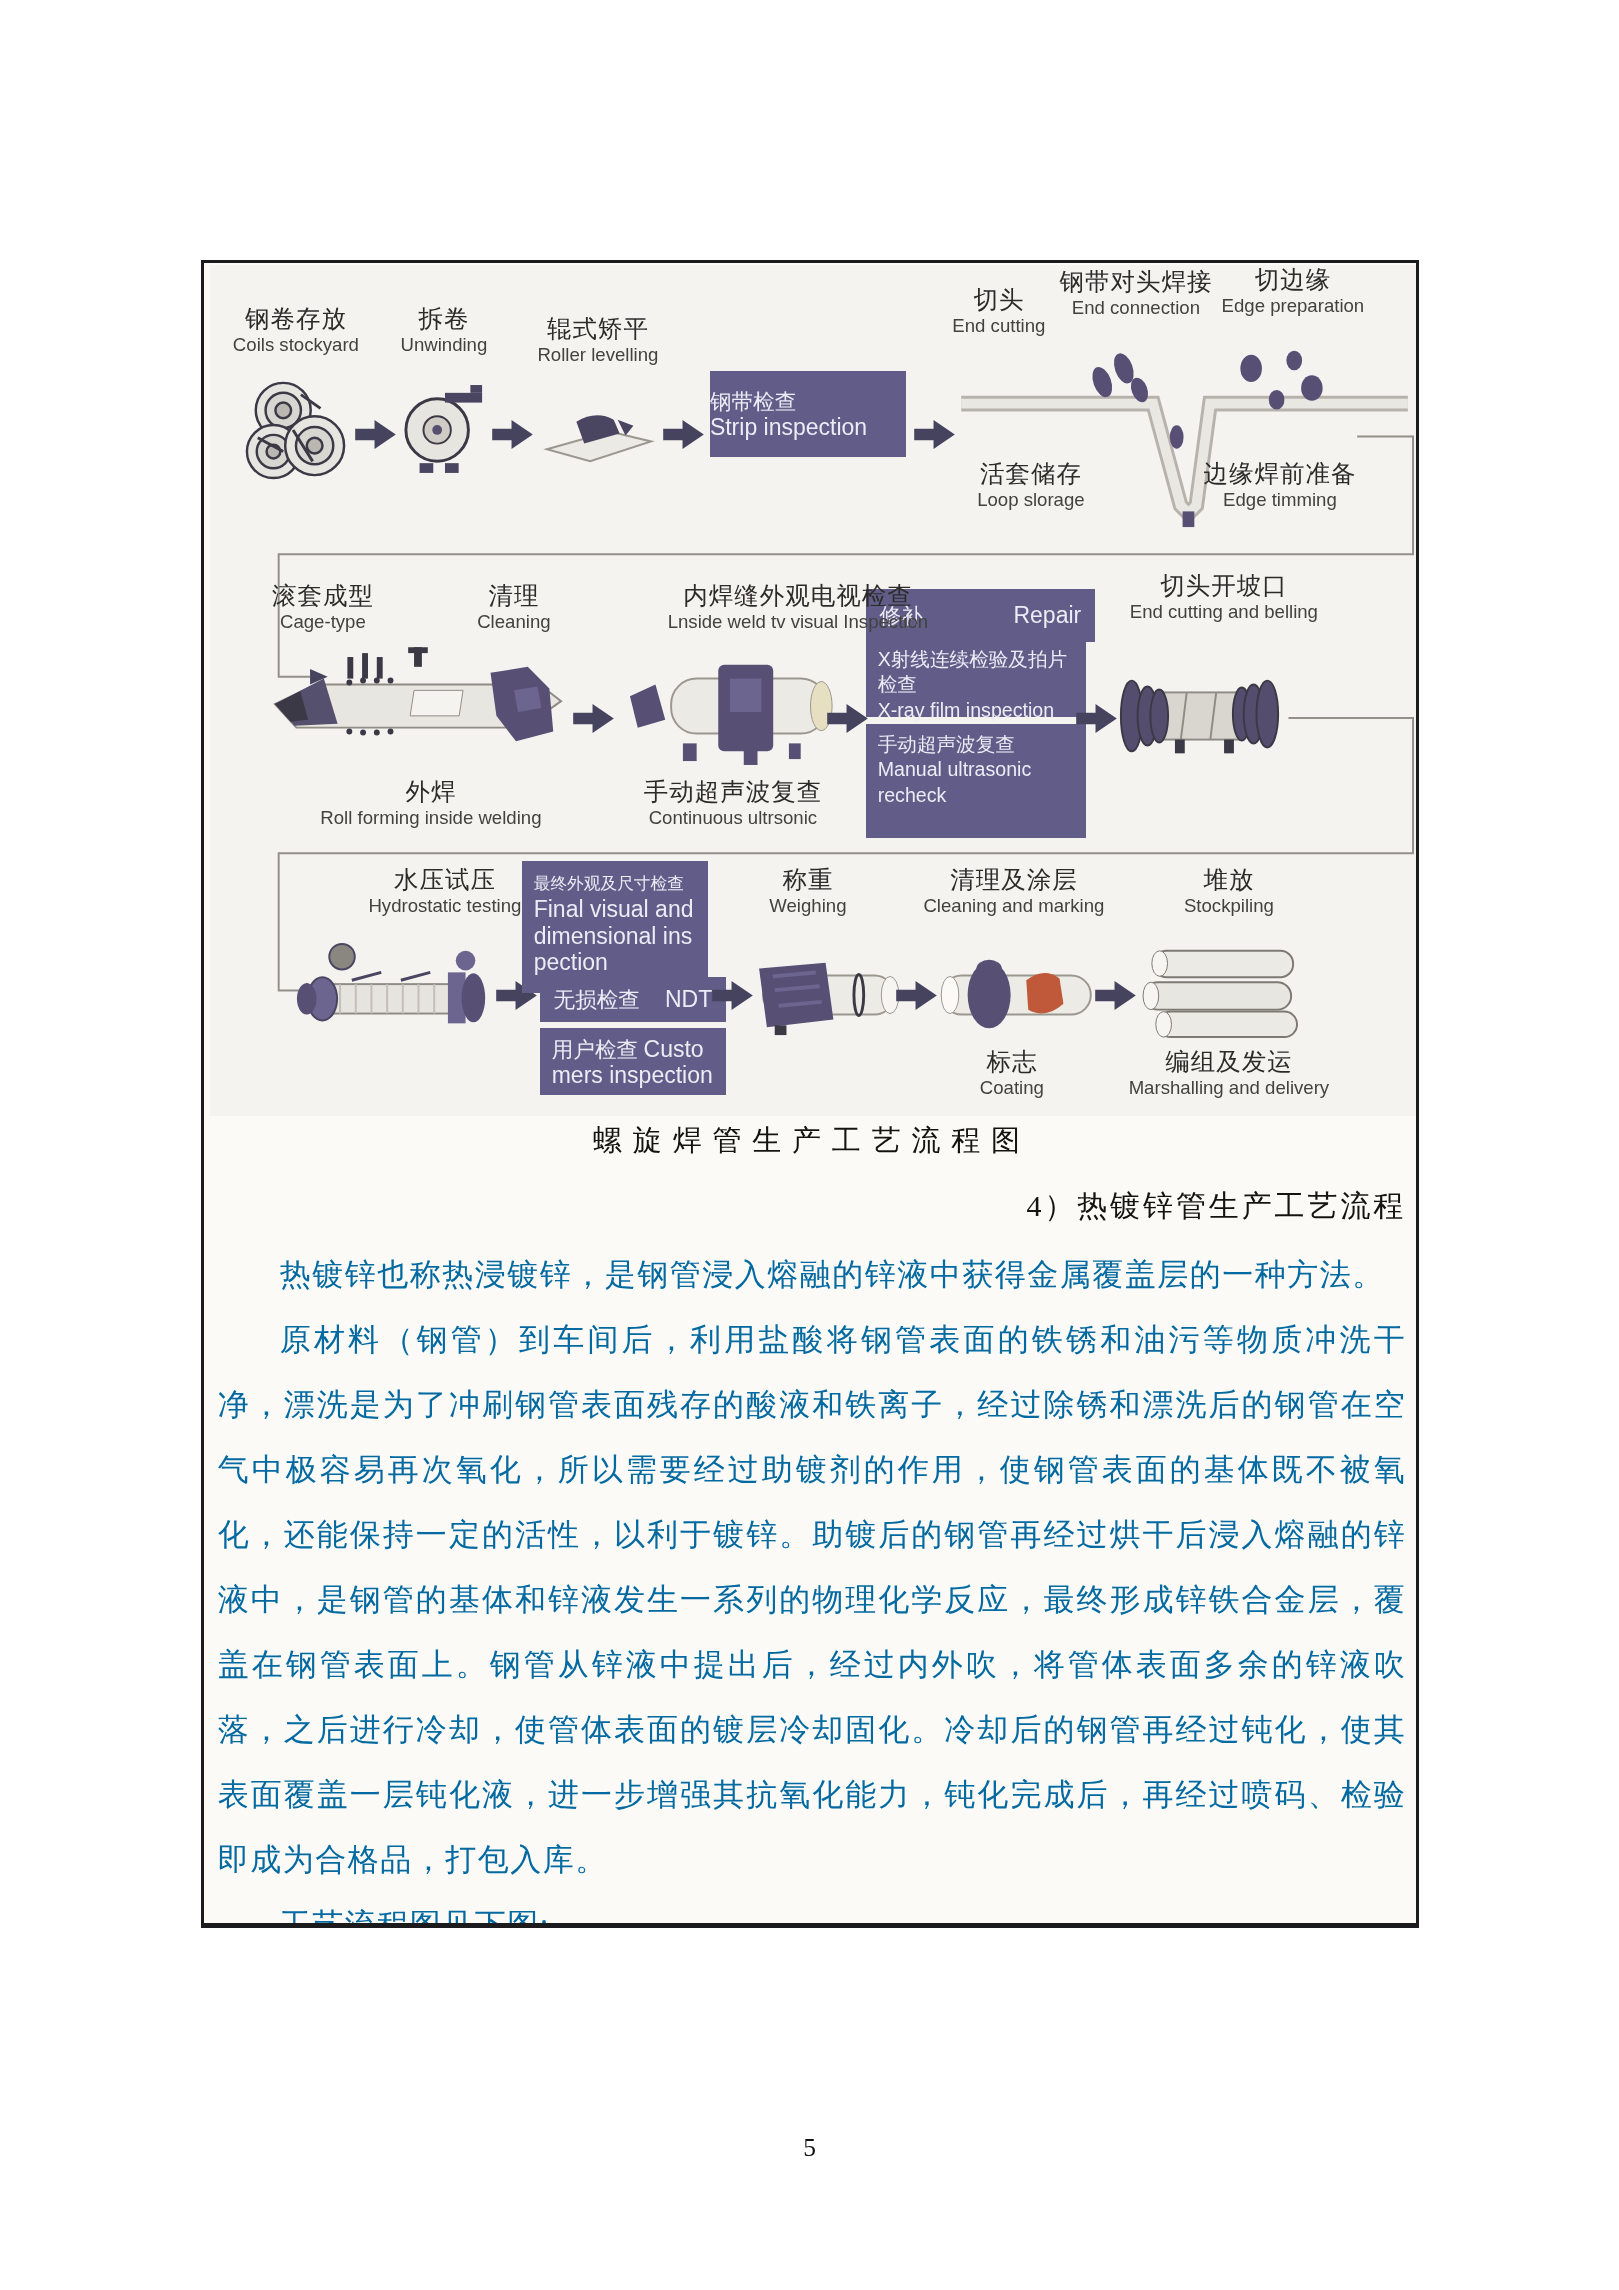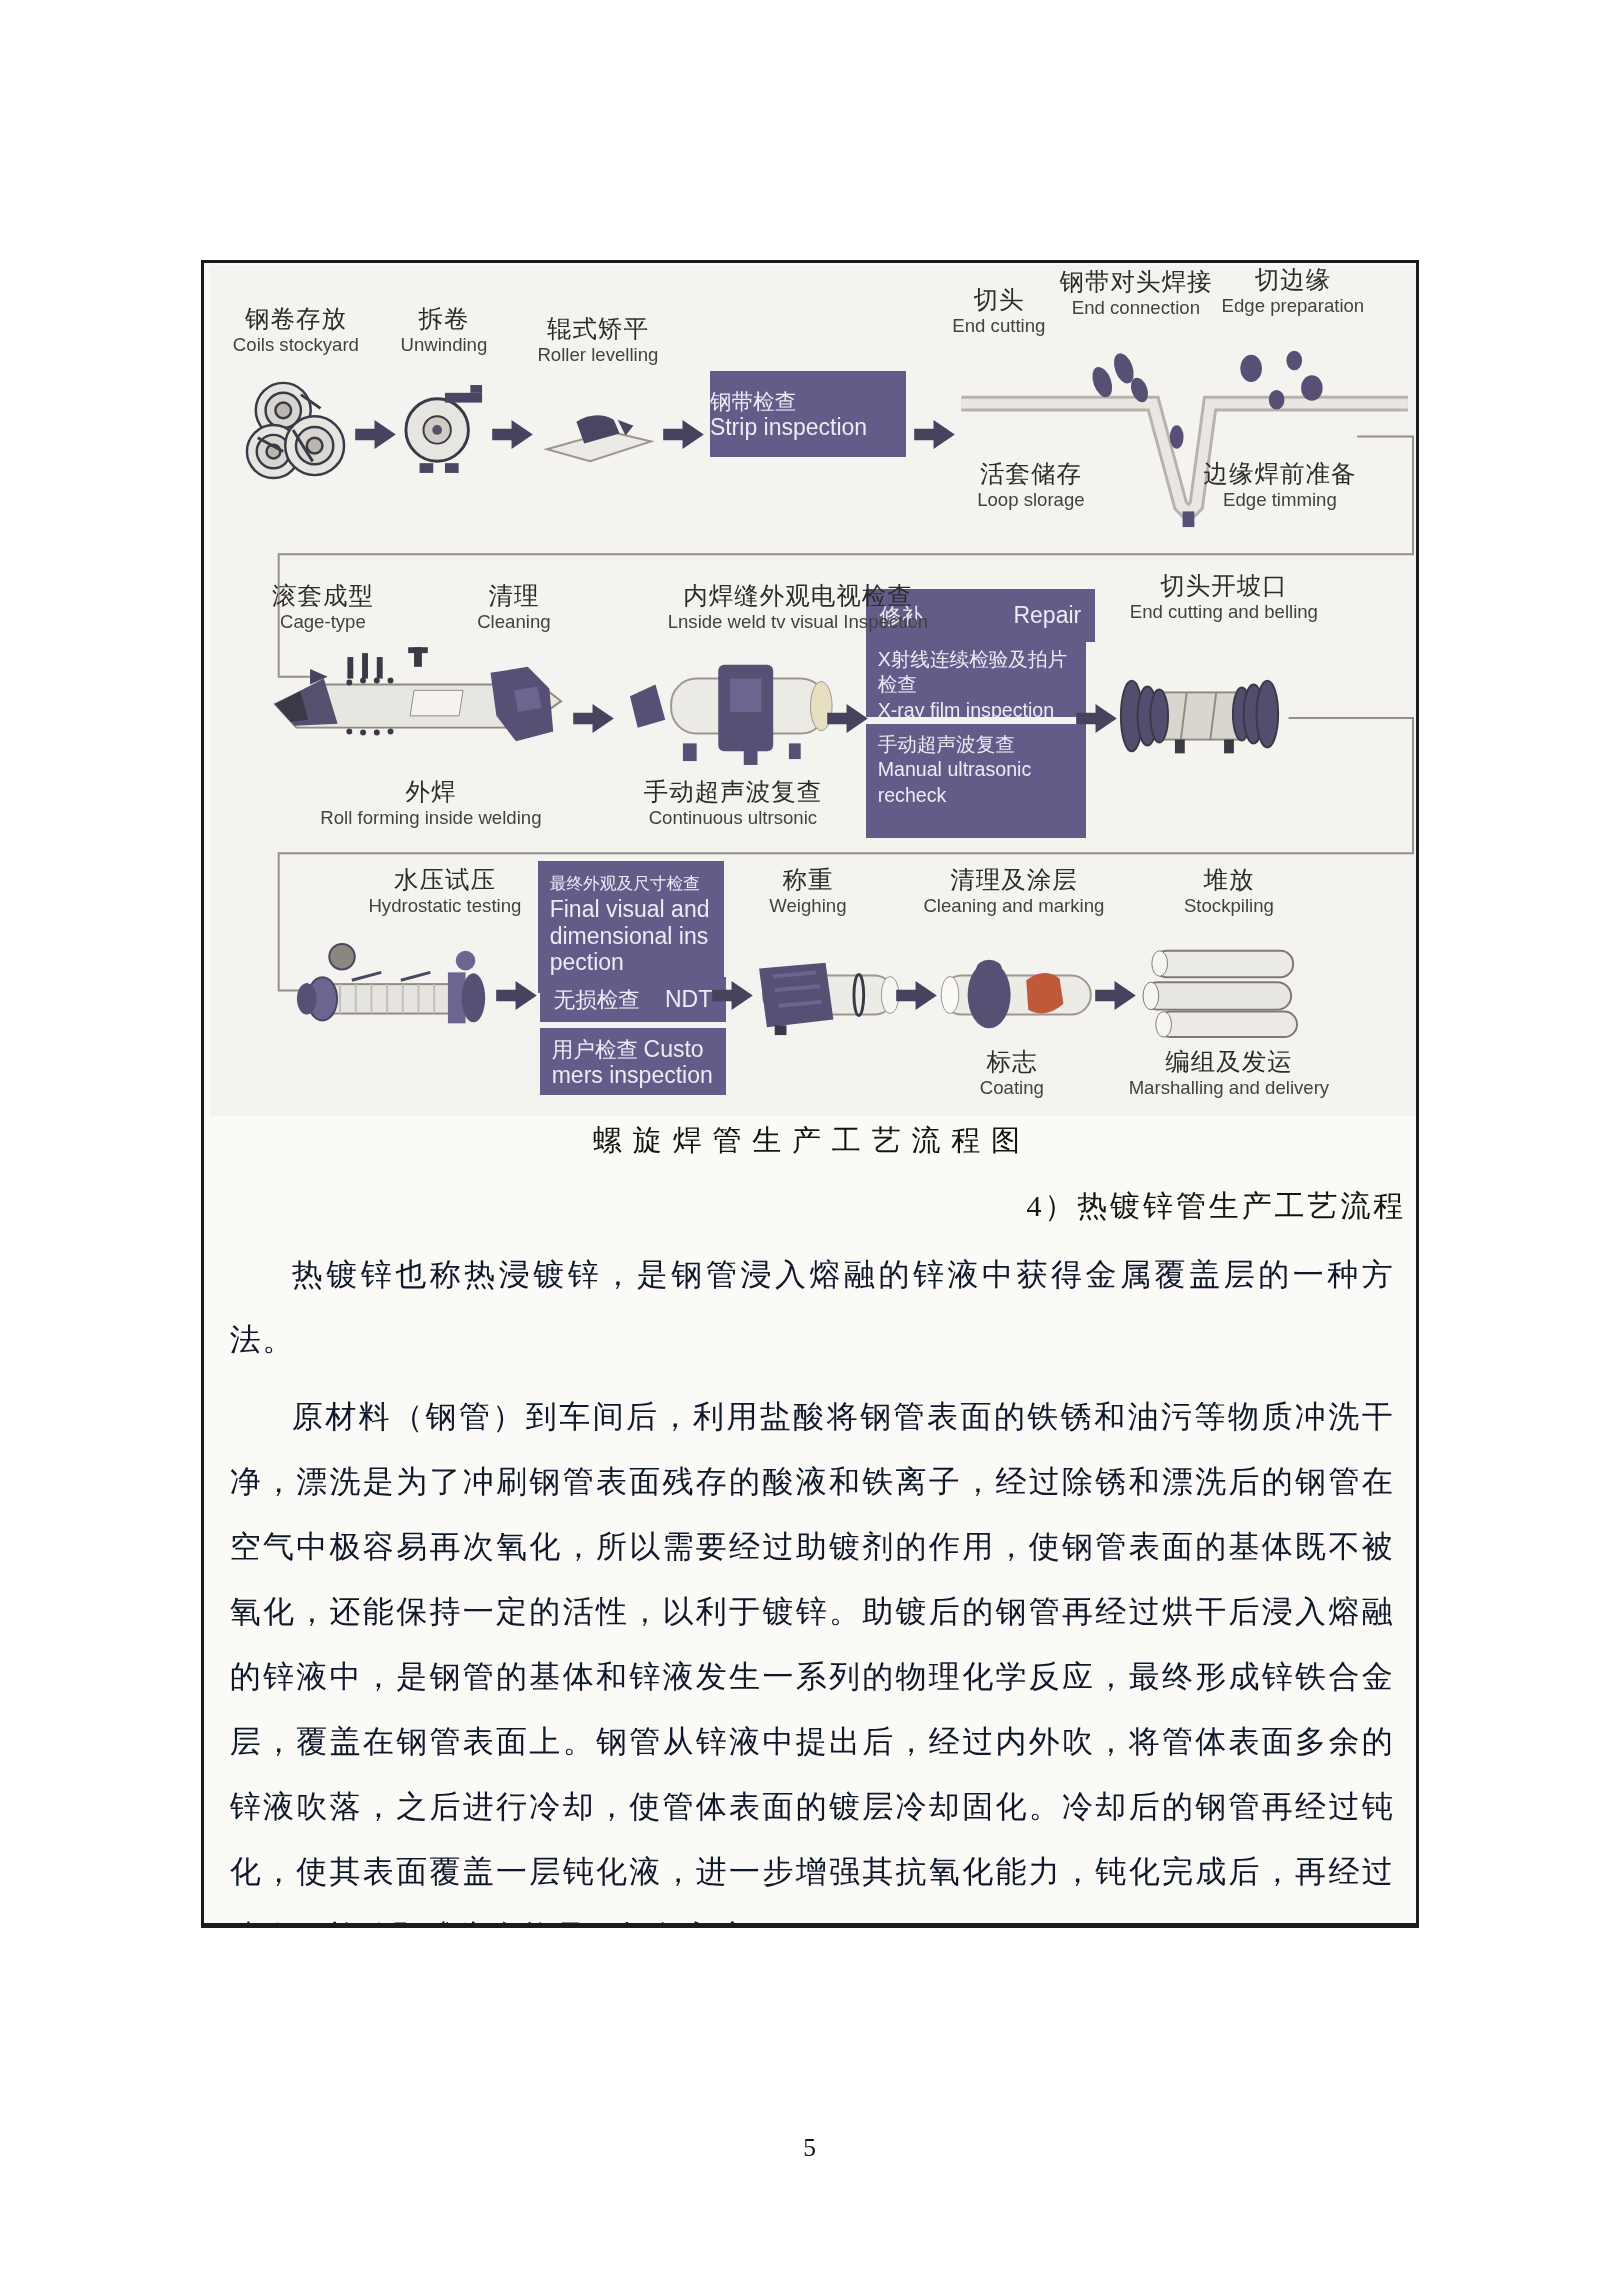--- a/index.html
+++ b/index.html
@@ -39,21 +39,21 @@
   
   .textarea{position:absolute;left:13.7px;right:9.8px;top:858px;}
   .fig-caption{
     text-align:center;font-size:29px;line-height:39px;letter-spacing:10.8px;color:#14130f;margin:0;
   }
   .section-heading{
     font-size:30px;line-height:43px;letter-spacing:2.9px;margin:23.5px 0 0 0;padding-left:63px;font-weight:normal;color:#14130f;text-align:right;
   }
   .bodytext{margin:15.7px 0 0 0;}
   .bodytext p{
-    margin:12px;font-size:31px;line-height:65px;letter-spacing:1.5px;color:#0f172a;
+    margin:0;font-size:31px;line-height:65px;letter-spacing:1.5px;color:#0369a1;
     text-align:justify;text-align-last:left;
   }
   .bodytext p.indent{text-indent:2em;}
   .page-number{
     position:absolute;left:0;top:2133px;width:1619px;text-align:center;
     font-size:25.5px;color:#111;
   }
 </style>
 </head>
 <body>
@@ -273,21 +273,21 @@
       <ellipse cx="30" cy="61" rx="15" ry="22" fill="#6b6590" stroke="#4a4560" stroke-width="2"></ellipse>
       <ellipse cx="14" cy="61" rx="10" ry="16" fill="#584f75"></ellipse>
       <rect x="158" y="34" width="18" height="52" fill="#6b6590"></rect>
       <ellipse cx="184" cy="60" rx="12" ry="25" fill="#584f75"></ellipse>
       <circle cx="176" cy="22" r="10" fill="#6b6590"></circle>
     </svg>
     <svg class="barrow" style="left:286px;top:716px" width="41" height="29" viewBox="0 0 42 30">
         <path d="M0 9 H20 V0 L42 15 L20 30 V21 H0 Z" fill="#46435f"></path>
       </svg>
 
-    <div class="pbox flow" style="left:328px;top:596px;width:186px;height:132px">
+    <div class="pbox flow" style="left:312px;top:596px;width:186px;height:132px">
       <span class="bzh small">最终外观及尺寸检查</span>
       <span class="ben">Final visual and dimensional ins pection</span>
     </div>
     <div class="pbox row" style="left:330px;top:712px;width:186px;height:45px">
       <span class="bzh">无损检查</span>
       <span class="ben">NDT</span>
     </div>
     <div class="pbox flow" style="left:330px;top:763px;width:186px;height:67px">
       <span class="bzh">用户检查</span>
       <span class="ben">Custo mers inspection</span>

